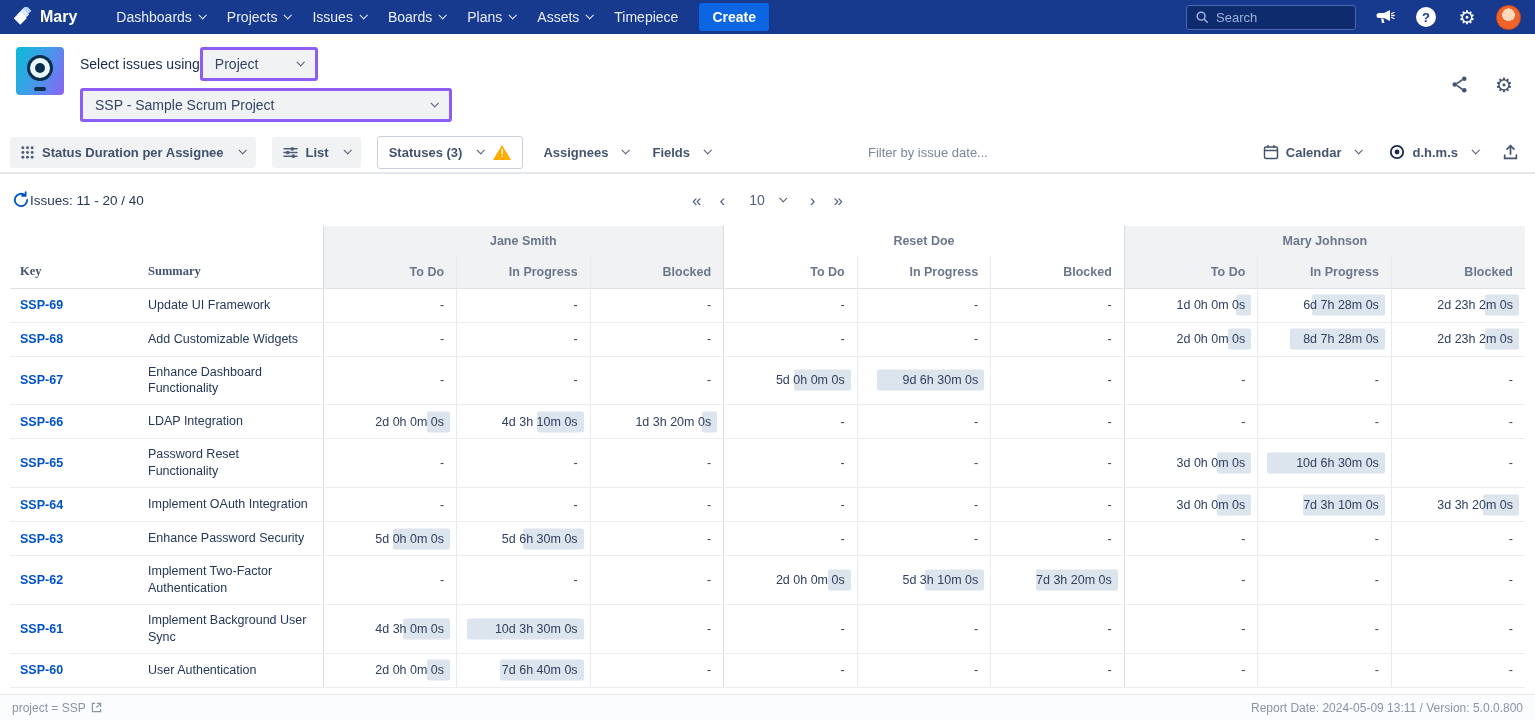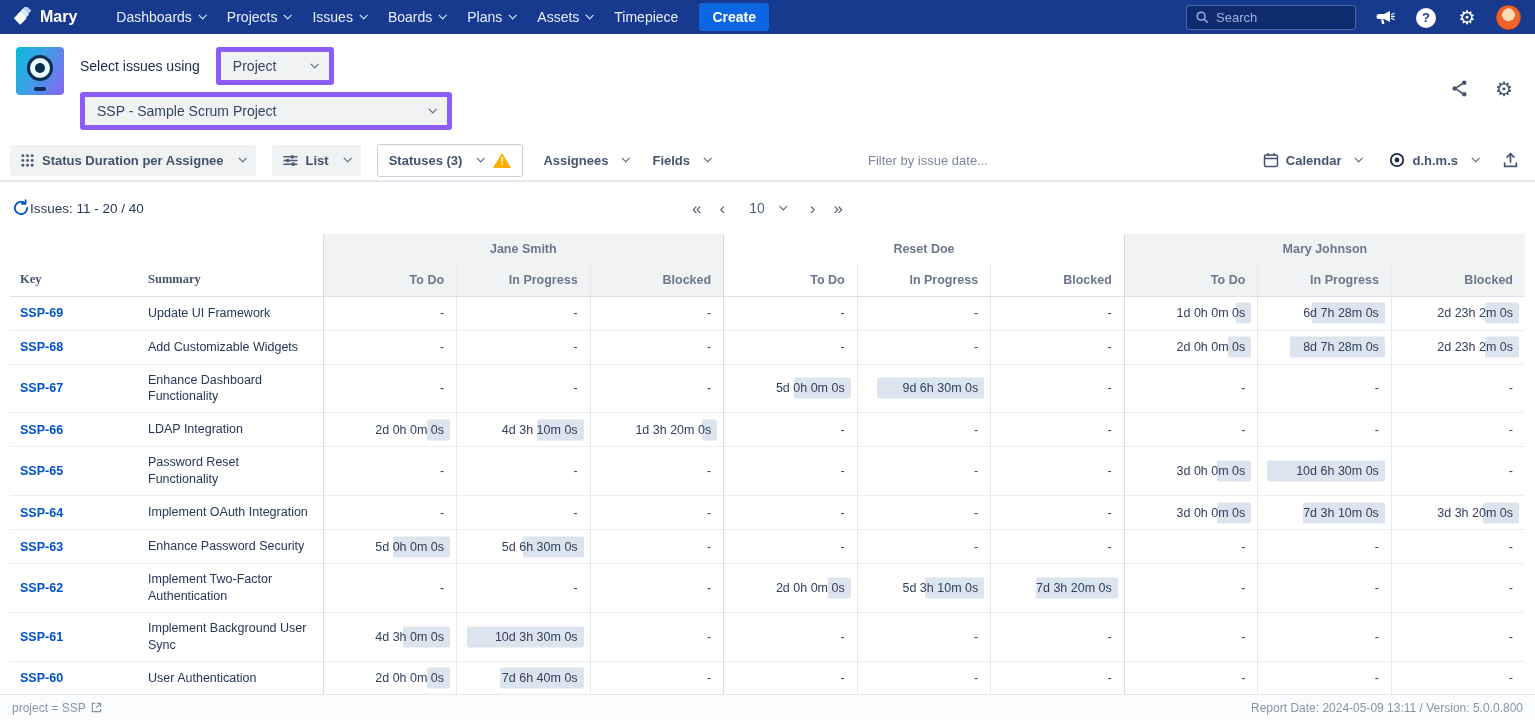--- a/index.html
+++ b/index.html
@@ -10,39 +10,39 @@
   }
   
   .topnav {
     height:34px; background:#173A8F; display:flex; align-items:center;
     padding:0 14px; color:#FFFFFF; font-size:14px;
   }
   .logo { display:flex; align-items:center; gap:6px; font-weight:bold; font-size:16px; margin-right:28px; cursor:pointer;}
   .nav-item { display:flex; align-items:center; padding:0 11px; height:50px; color:#E7EEFF; cursor:pointer; white-space:nowrap;}
   .chev { display:inline-block; width:6px; height:6px; border-right:1.6px solid currentColor; border-bottom:1.6px solid currentColor; transform:rotate(45deg) translateY(-1px); margin-left:7px; margin-bottom:2px;}
   .create-btn { background:#0C66E4; color:#fff; border:none; border-radius:3px; font-size:14px; font-weight:600; padding:6px 13px; margin-left:10px; cursor:pointer; font-family:inherit;}
-  .nav-right { margin-left:auto; display:flex; align-items:flex-end; gap:17px; }
+  .nav-right { margin-left:auto; display:flex; align-items:center; gap:17px; }
   .search-box { display:flex; align-items:center; gap:7px; width:170px; height:25px; background:#0E2B6E; border:1px solid #4A67B0; border-radius:3px; padding:0 8px; }
   .search-box input { background:transparent; border:none; outline:none; color:#BCCBEF; font-size:13px; width:120px; font-family:inherit;}
   .search-box input::placeholder { color:#9FB2DF; }
   .nav-ico { display:flex; align-items:center; justify-content:center; width:24px; height:24px; cursor:pointer; }
   .help-circle { width:20px; height:20px; border-radius:50%; background:#fff; color:#173A8F; font-weight:bold; font-size:13px; display:flex; align-items:center; justify-content:center;}
   .gear-glyph { font-size:19px; color:#fff; line-height:1;}
   .avatar { width:25px; height:25px; border-radius:50%; background:radial-gradient(circle at 50% 38%, #FFD9B8 0 34%, #F0632A 35%); cursor:pointer; border:1px solid #D8500F;}
 
   
   .app-header { display:flex; padding:13px 18px 10px 16px; }
   .app-icon { width:48px; height:48px; border-radius:4px; background:linear-gradient(115deg,#09BBD6 0%,#3F9EE8 45%,#8A63F4 100%); position:relative; flex:none; cursor:pointer;}
   .app-icon .lens { position:absolute; left:11px; top:8px; width:26px; height:26px; border-radius:50%; background:#E9FBFF; border:3px solid #0B2E4E; }
   .app-icon .lens::after { content:""; position:absolute; left:5px; top:5px; width:10px; height:10px; border-radius:50%; background:#0B2E4E; }
   .app-icon .stand { position:absolute; left:18px; bottom:4px; width:12px; height:4px; border-radius:2px; background:#0B2E4E; }
   .header-main { margin-left:16px; }
-  .hrow1 { display:flex; align-items:center; gap:16px; }
+  .hrow1 { display:flex; align-items:center; gap:0; }
   .select-label { font-size:14px; color:#172B4D; }
-  .dd { display:flex; align-items:center; justify-content:space-between; background:#F1F2F4; border:5px solid #8b5cf6; border-radius:3px; font-size:14px; color:#344563; padding:6px 12px; cursor:pointer; gap:20px;}
+  .dd { display:flex; align-items:center; justify-content:space-between; background:#F1F2F4; border:3px solid #8b5cf6; border-radius:3px; font-size:14px; color:#344563; padding:6px 12px; cursor:pointer; gap:20px;}
   .dd .chev { border-color:#505F79; }
   .dd-project { min-width:118px; }
   .dd-filter { min-width:372px; margin-top:7px; }
   .header-icons { margin-left:auto; display:flex; align-items:center; gap:26px; padding-right:4px;}
   .hicon { cursor:pointer; display:flex; align-items:center; }
   .gear-gray { font-size:20px; color:#44546F; line-height:1;}
 
   
   .toolbar { display:flex; align-items:center; gap:16px; padding:0 10px; height:42px; border-bottom:2px solid #E4E7EC; }
   .tb-btn { display:flex; align-items:center; gap:8px; background:#F1F2F4; border:none; border-radius:3px; padding:8px 11px; font-size:13px; font-weight:600; color:#42526E; cursor:pointer; font-family:inherit; white-space:nowrap;}

